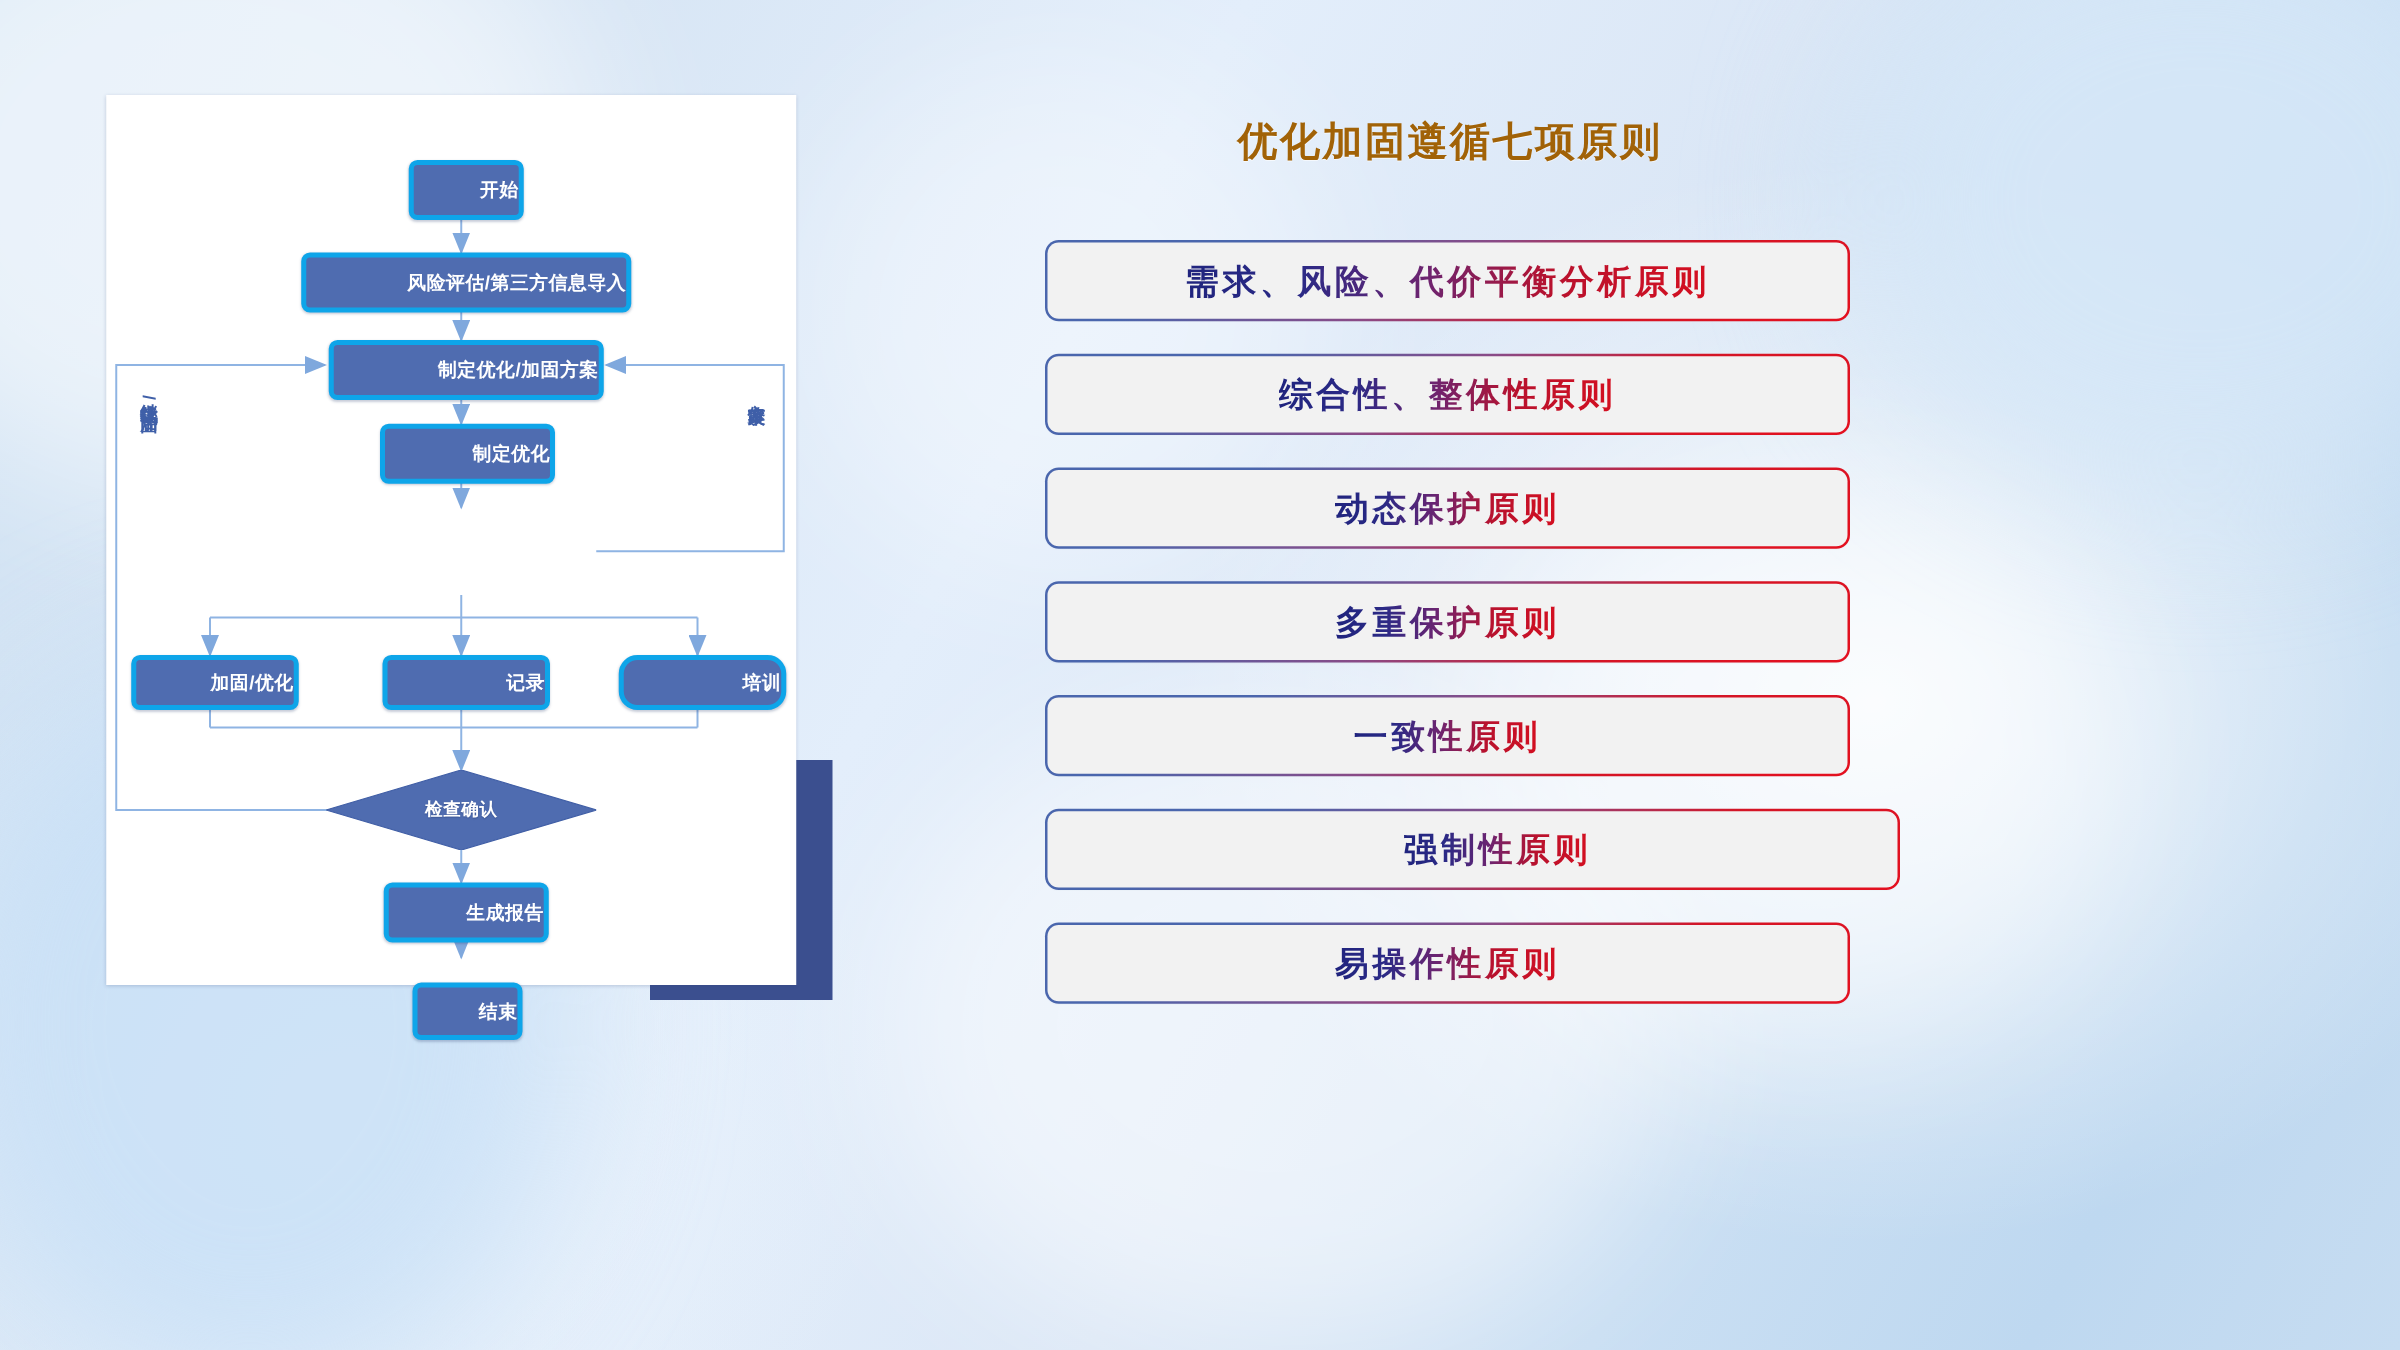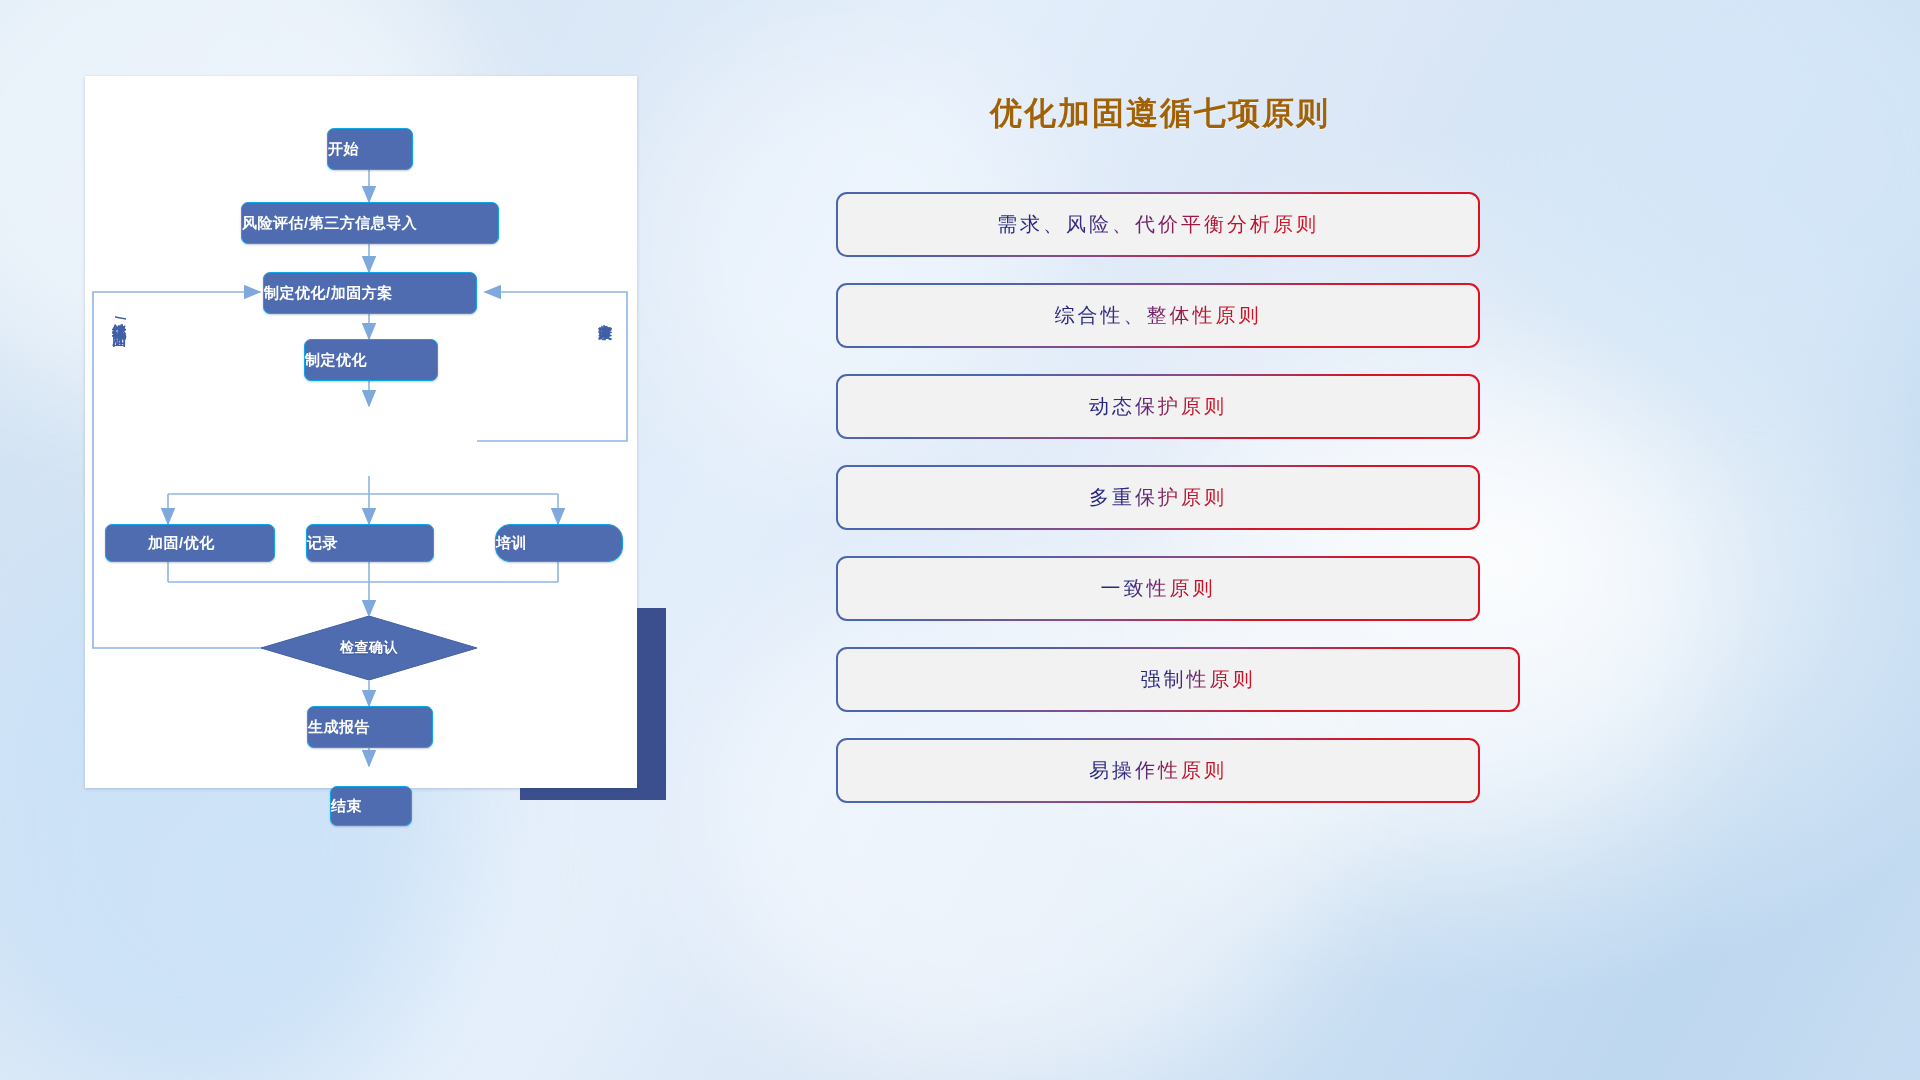--- a/index.html
+++ b/index.html
@@ -27,24 +27,24 @@
     background:#3b4f8f;
   }
   #flow-card{
     position:absolute;left:85px;top:76px;width:552px;height:712px;
     background:#ffffff;
     box-shadow:0 1px 3px rgba(40,60,110,0.22);
   }
   .node{
     position:absolute;
     background:#4f6cb0;
-    border:1px solid #0ea5e9;
+    border:4px solid #0ea5e9;
     border-radius:7px;
     color:#ffffff;
-    display:flex;align-items:center;justify-content:flex-start;
+    display:flex;align-items:center;justify-content:flex-end;
     font-size:15px;font-weight:bold;letter-spacing:.5px;
     box-shadow:0 1px 2px rgba(30,50,100,0.25);
     white-space:nowrap;
   }
   .diamond-wrap{position:absolute;}
   .diamond-wrap svg{display:block;}
   .diamond-label{
     position:absolute;inset:0;
     display:flex;align-items:center;justify-content:center;
     color:#ffffff;font-size:14px;font-weight:bold;letter-spacing:.5px;
@@ -75,21 +75,21 @@
   
   .principle::before{
     content:"";position:absolute;inset:-2px;border-radius:11px;z-index:0;
     background:linear-gradient(150deg,#4a66ad 0%, #4a66ad 22%, #8a4a86 48%, #d41526 70%, #e4101f 100%);
   }
   .principle::after{
     content:"";position:absolute;inset:0;border-radius:9px;background:#f2f2f2;z-index:1;
   }
   .principle .ptext{
     position:relative;z-index:2;
-    font-size:20px;font-weight:normal;letter-spacing:3px;
+    font-size:27px;font-weight:bold;letter-spacing:3px;
     background:linear-gradient(90deg,#20247e 0%, #2b2a86 22%, #6d2470 46%, #b8122e 70%, #d50f20 100%);
     -webkit-background-clip:text;background-clip:text;
     -webkit-text-fill-color:transparent;color:transparent;
     white-space:nowrap;
   }
 </style>
 </head>
 <body>
 
 <div class="bg-blob b1"></div>
@@ -150,21 +150,21 @@
 
   <div class="node" style="left:178px;top:196px;width:212px;height:40px;">
     <span>制定优化/加固方案</span>
   </div>
 
   <div class="node" style="left:219px;top:263px;width:132px;height:40px;">
     <span>制定优化</span>
   </div>
 
 
-  <div class="node" style="left:20px;top:448px;width:126px;height:36px;padding-left:42px;">
+  <div class="node" style="left:20px;top:448px;width:126px;height:36px;">
     <span>加固/优化</span>
   </div>
 
   <div class="node" style="left:221px;top:448px;width:126px;height:36px;">
     <span>记录</span>
   </div>
 
   <div class="node" style="left:410px;top:448px;width:126px;height:36px;border-radius:15px;">
     <span>培训</span>
   </div>

